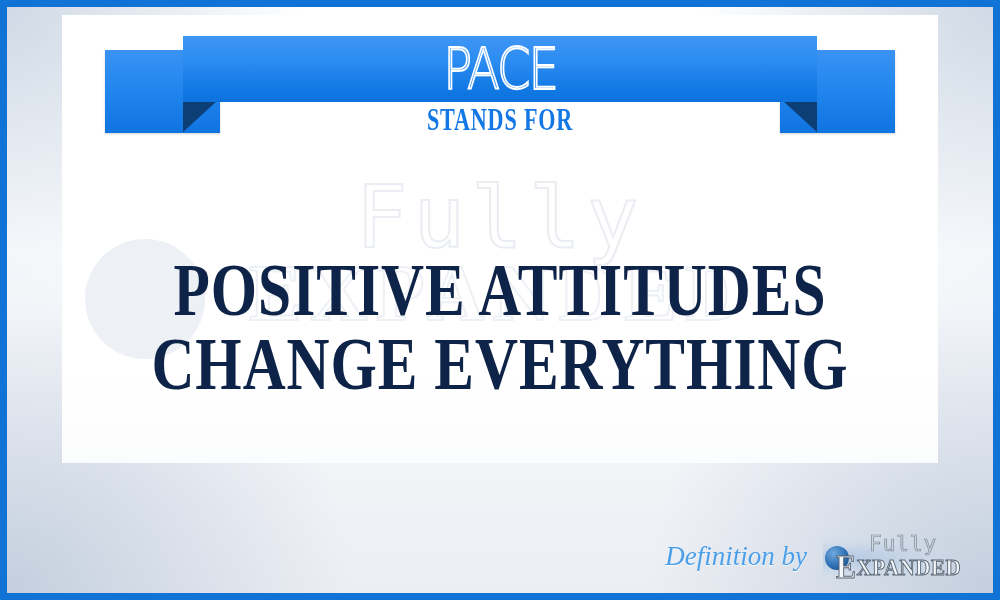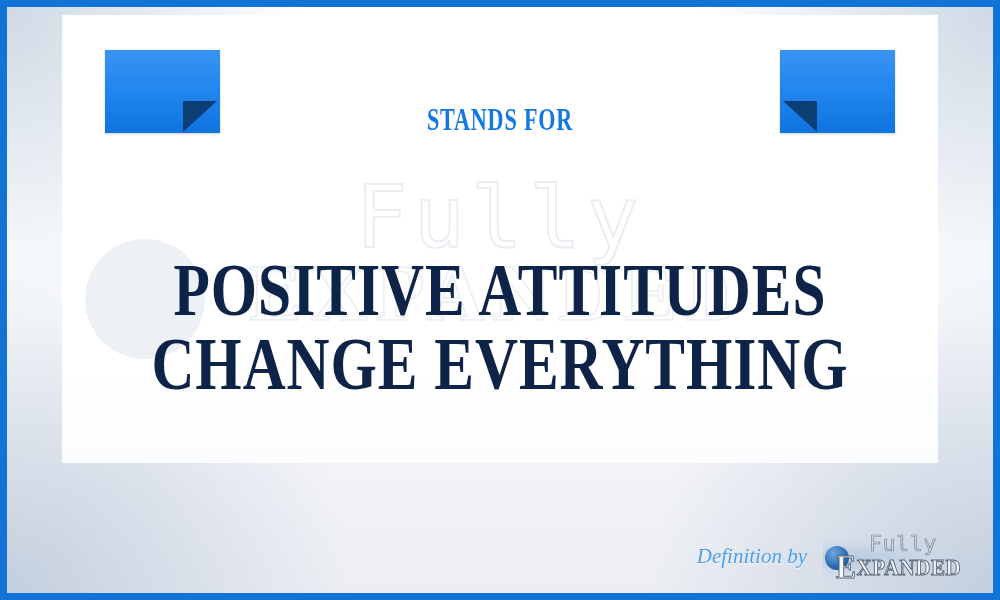--- a/index.html
+++ b/index.html
@@ -165,21 +165,21 @@
     position:absolute;
     right:18px; bottom:14px;
     display:flex;
     align-items:center;
     gap:16px;
     z-index:4;
   }
   #definition-by {
     font-family:"Liberation Serif", serif;
     font-style:italic;
-    font-size:21px;
+    font-size:27px;
     color:#4a9fe8;
     text-shadow:0 1px 1px rgba(255,255,255,.9);
   }
   
   #logo {
     position:relative;
     width:152px; height:46px;
     background:radial-gradient(ellipse at 18% 55%, rgba(176,199,226,.85) 0%, rgba(200,217,235,.35) 45%, rgba(236,240,245,0) 72%);
   }
   #logo-fully {
@@ -228,20 +228,23 @@
       <div id="wm-badge"></div>
       <div id="wm-fully">Fully</div>
       <div id="wm-expanded">EXPANDED</div>
     </div>
 
     <div id="ribbon">
       <div class="wing" id="wing-left"></div>
       <div class="wing" id="wing-right"></div>
       <div class="fold" id="fold-left"></div>
       <div class="fold" id="fold-right"></div>
+      <div id="band">
+        <span id="band-title">PACE</span>
+      </div>
       <div id="stands-for">STANDS FOR</div>
     </div>
 
     <div id="definition">
       <div>POSITIVE ATTITUDES</div>
       <div>CHANGE EVERYTHING</div>
     </div>
 
     <div id="footer">
       <span id="definition-by">Definition by</span>

